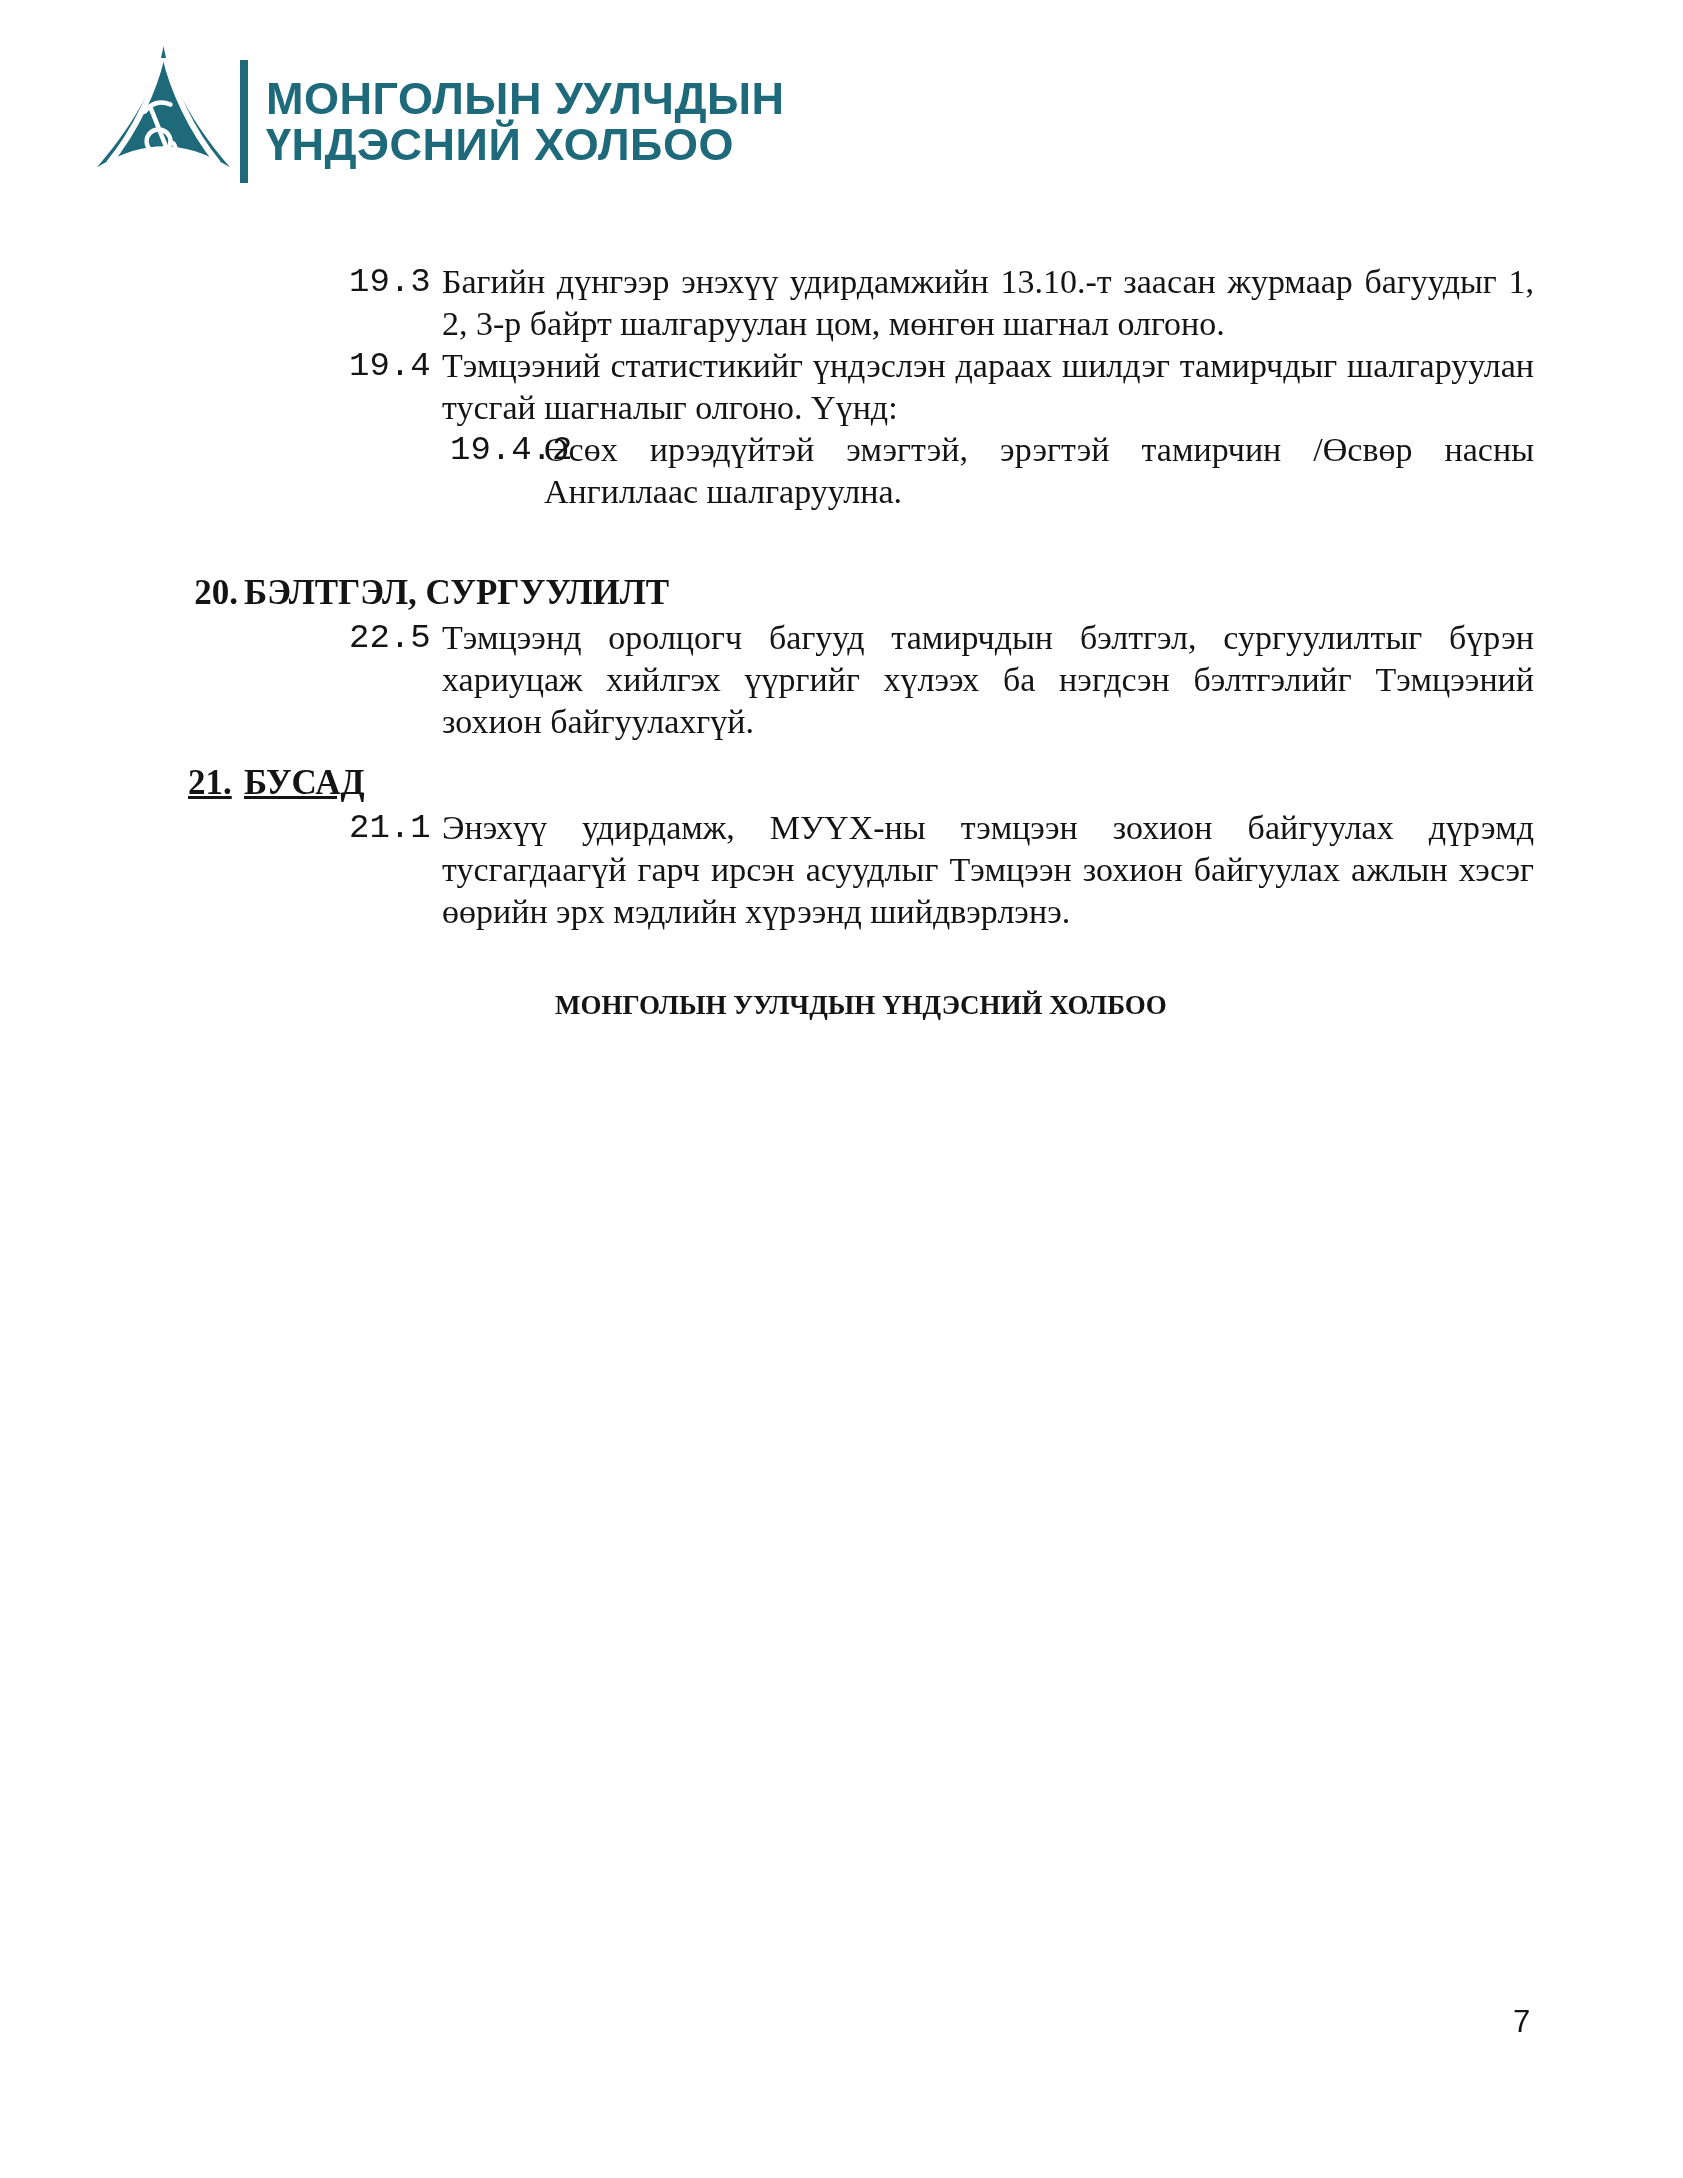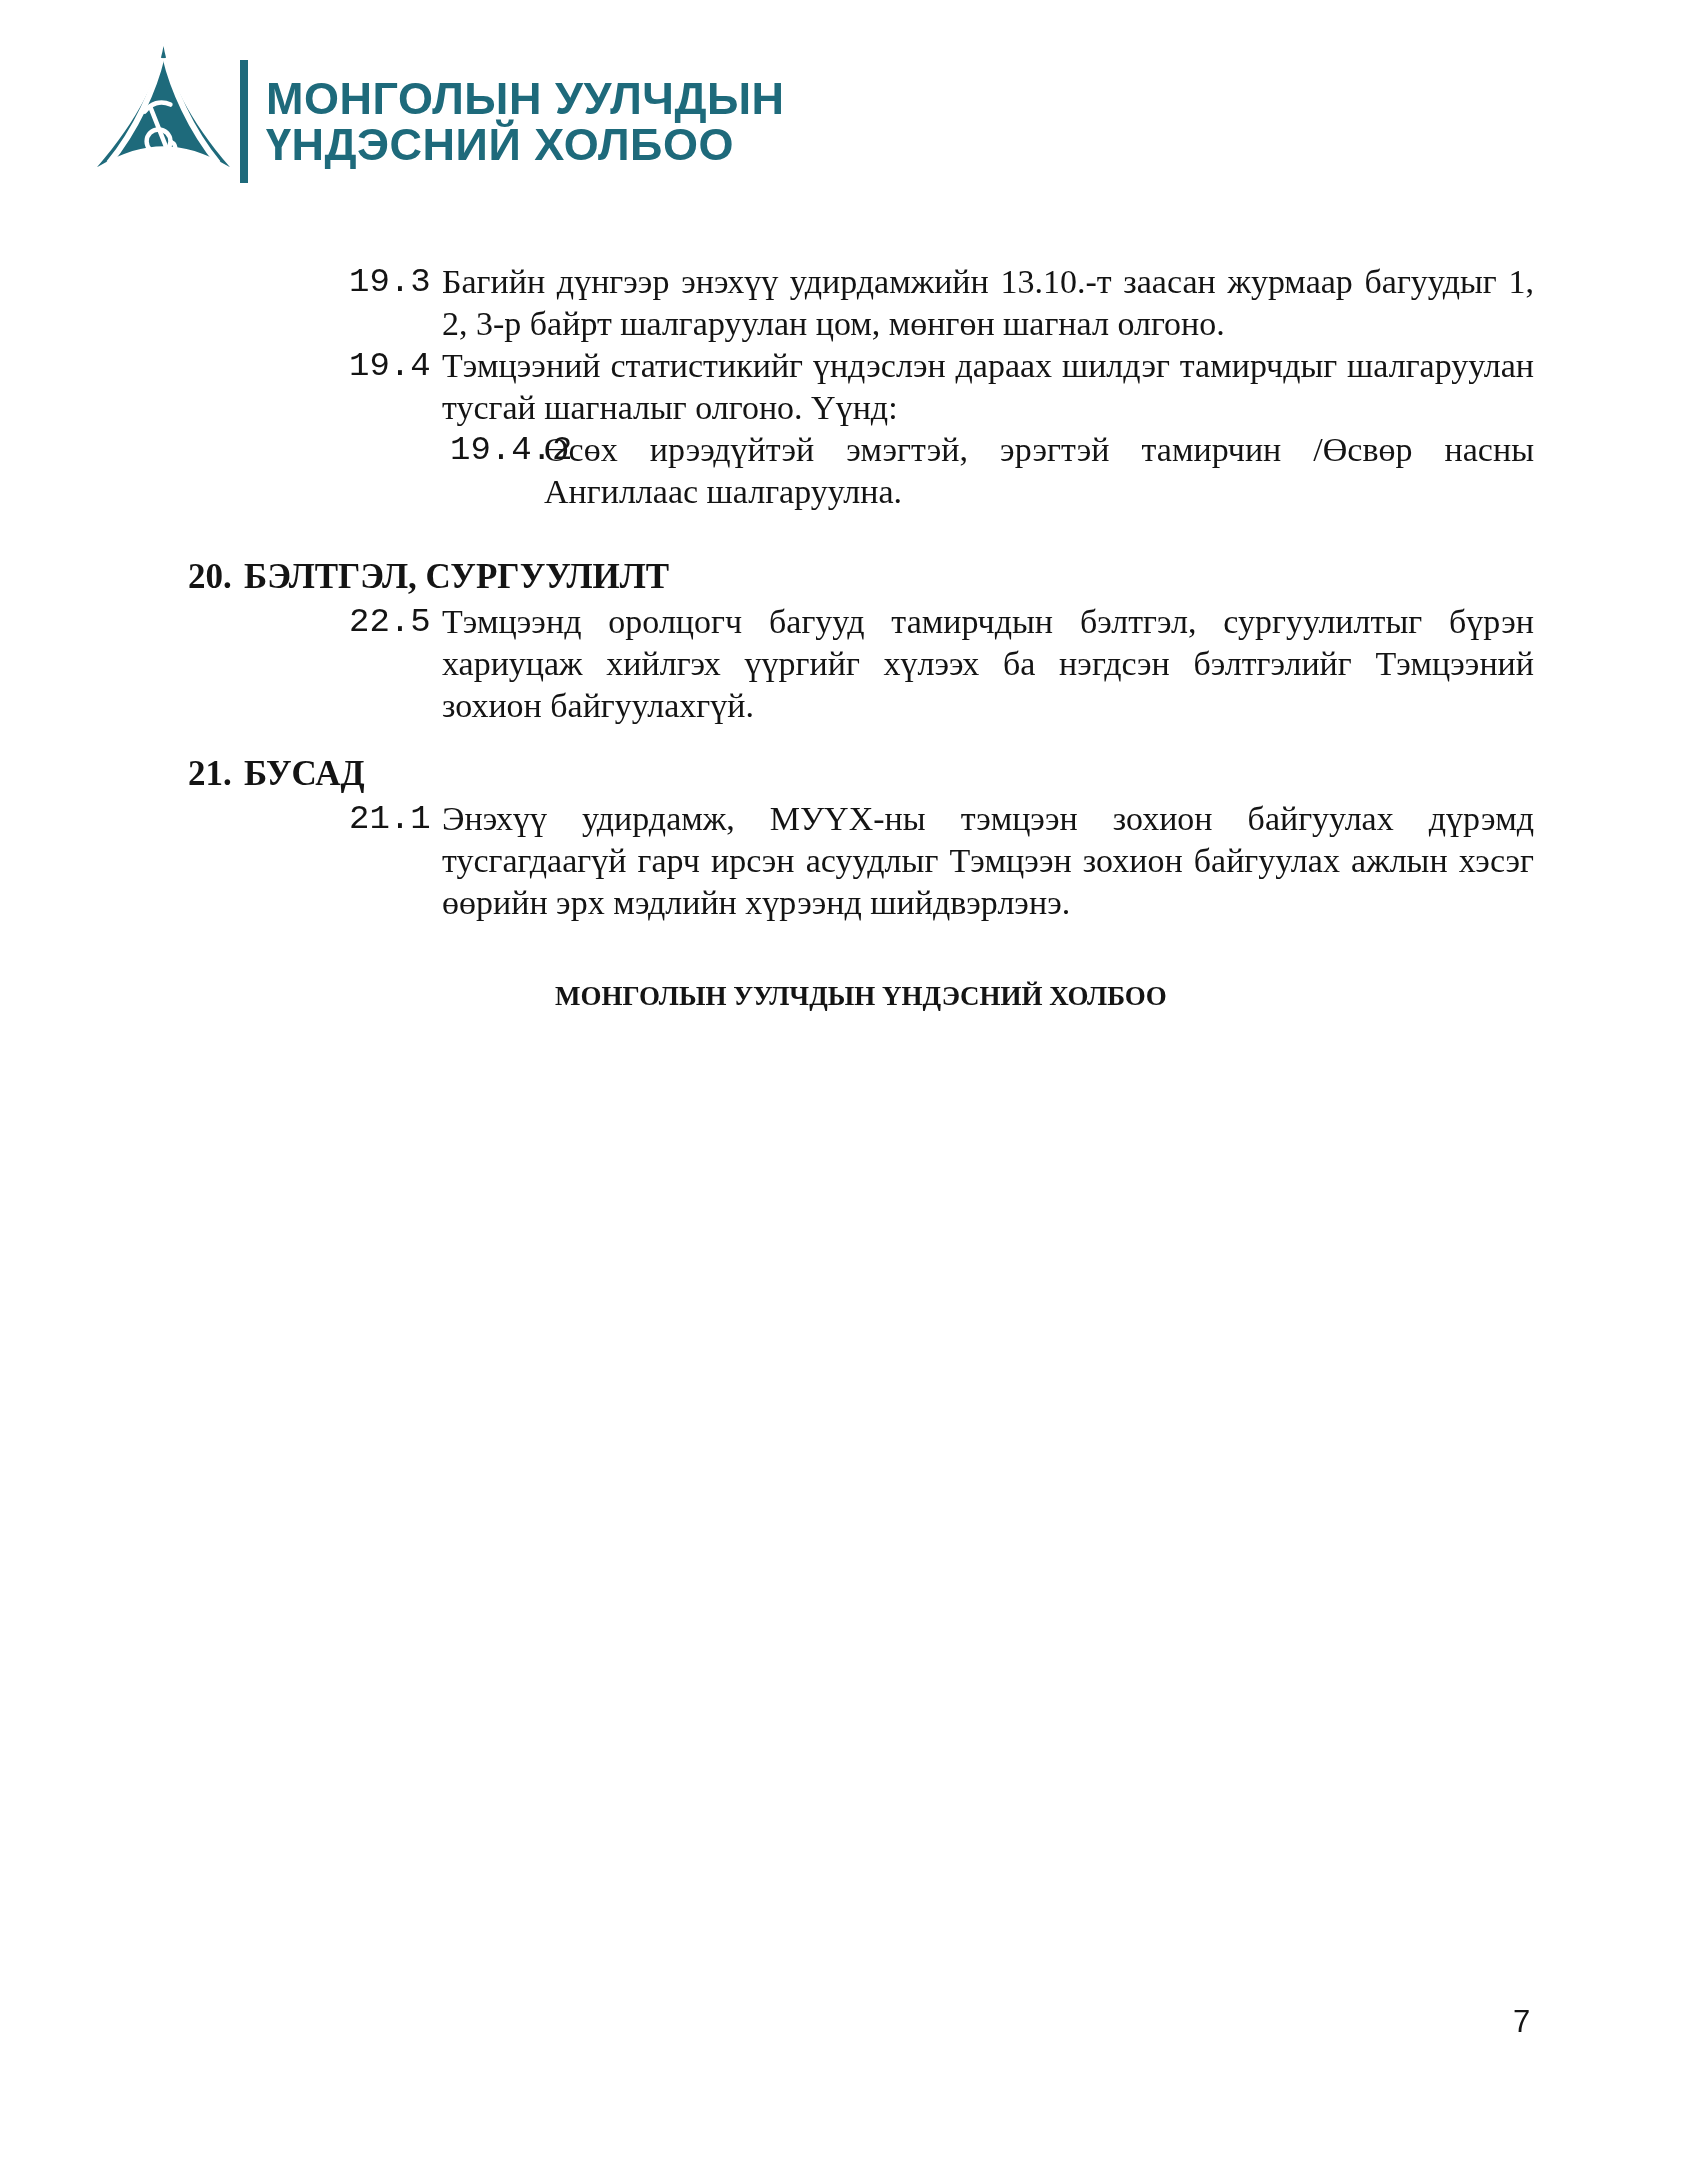--- a/index.html
+++ b/index.html
@@ -54,22 +54,22 @@
   .lvl2 .num { margin-left:262px; width:94px; }
   .item .text { flex:1 1 auto; text-align:justify; }
 
   .heading {
     display:flex;
     font-weight:bold;
     font-size:35px;
     line-height:48px;
   }
   .heading .num { flex:0 0 auto; width:56px; }
-  .heading-20 { margin-top:40px; }
-  .heading-21 { margin-top:23px; }
+  .heading-20 { margin-top:56px;text-align:center; }
+  .heading-21 { margin-top:16px;text-decoration:underline; }
 
   .closing-title {
     margin-top:50px;
     text-align:center;
     font-weight:bold;
     font-size:27px;
     line-height:44px;
   }
 
   

